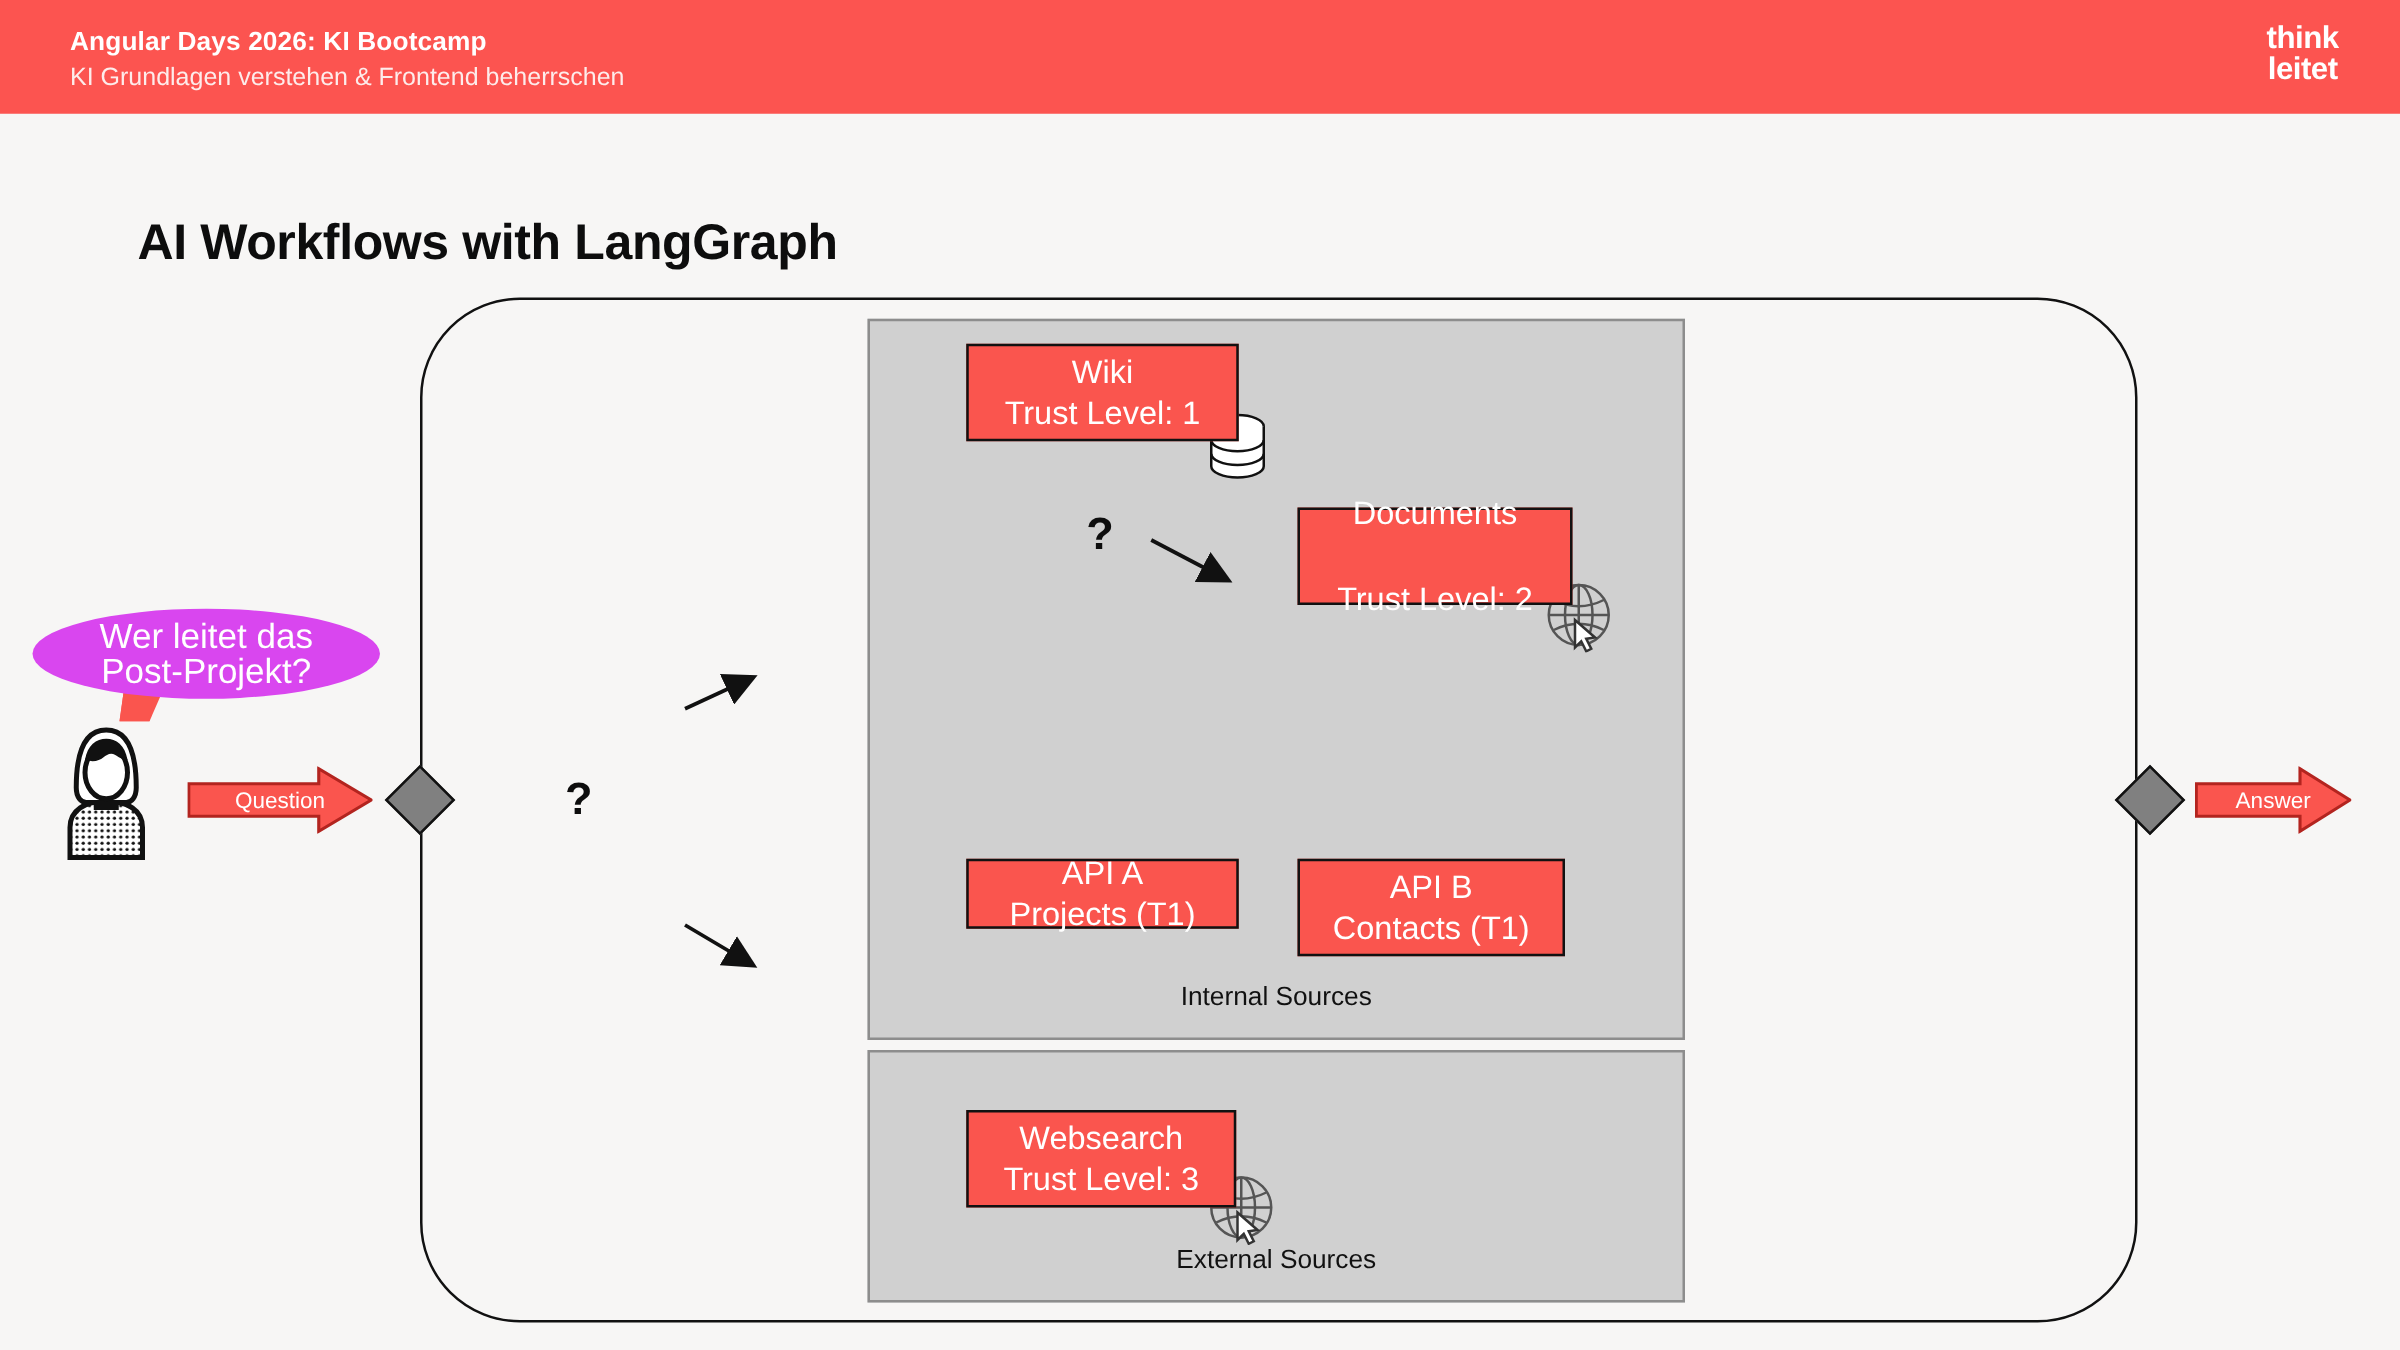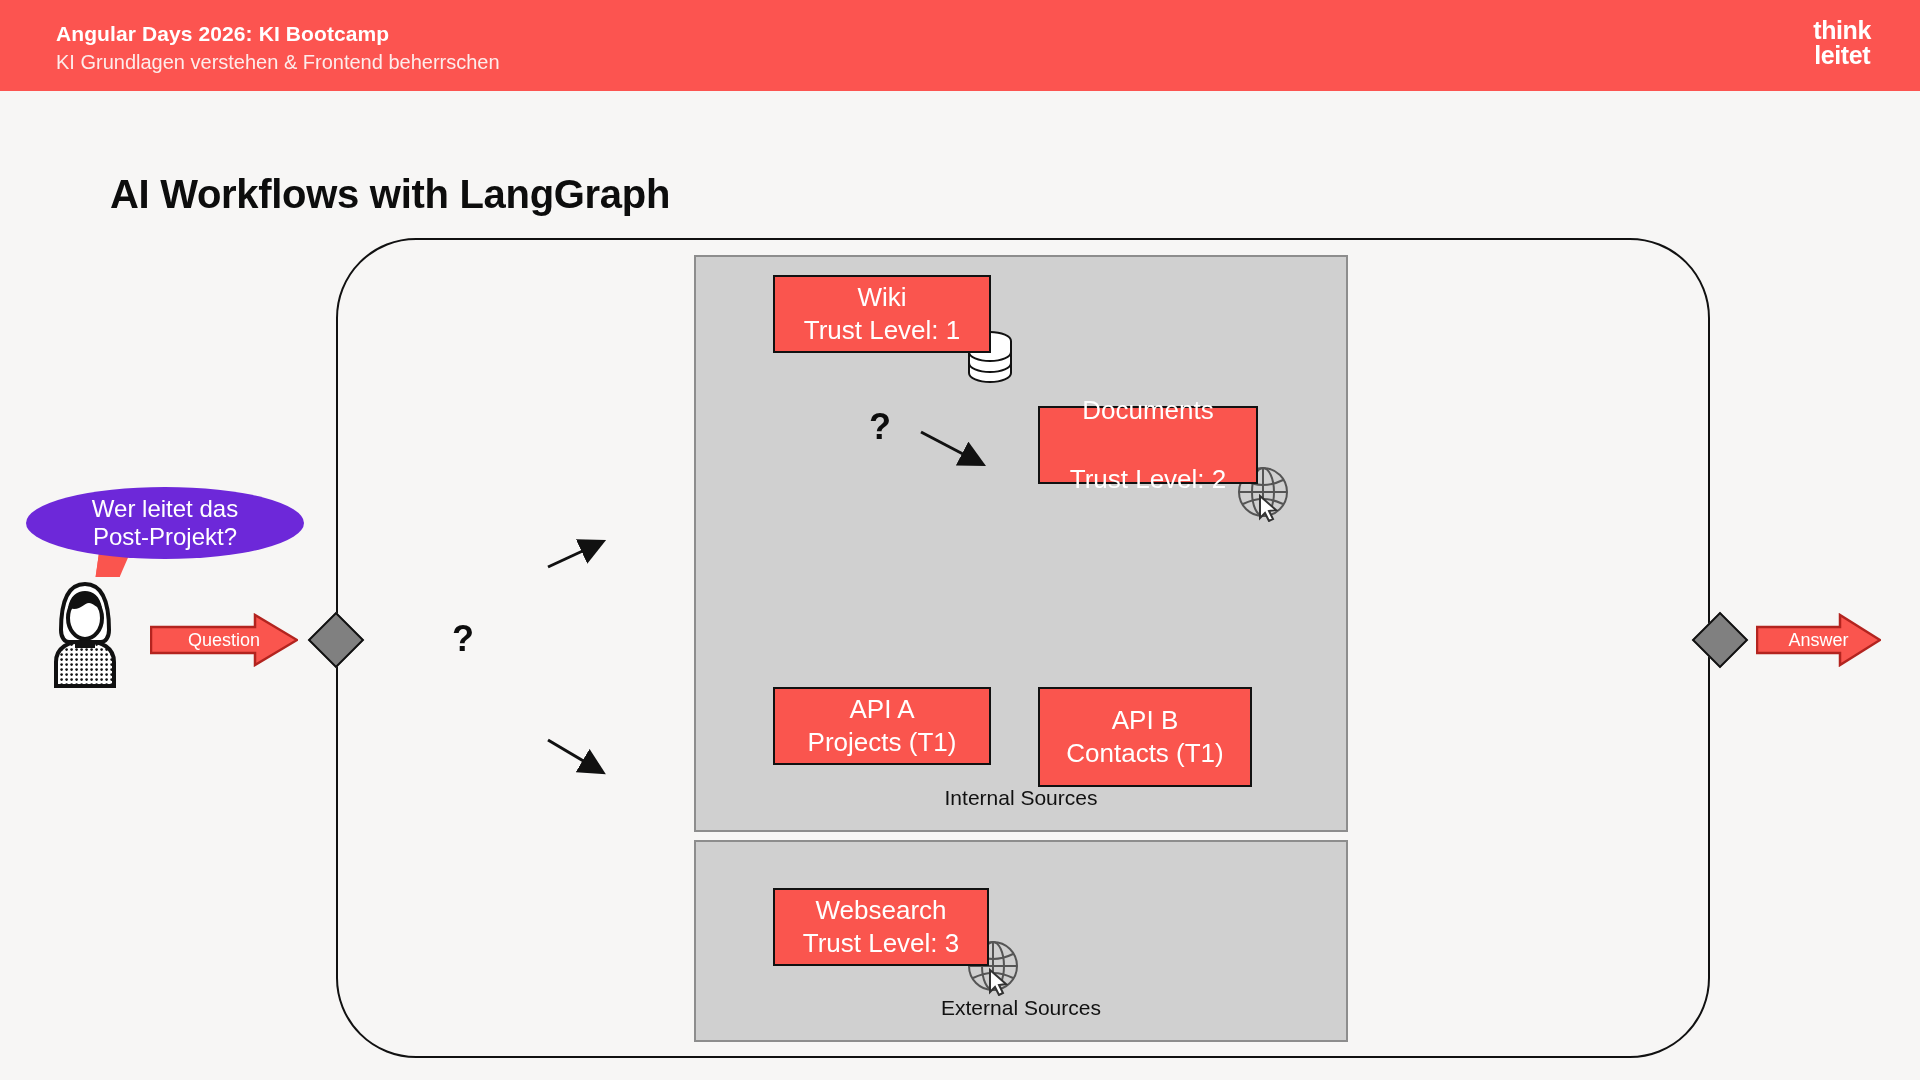--- a/index.html
+++ b/index.html
@@ -121,44 +121,44 @@
     display: flex;
     flex-direction: column;
     align-items: center;
     justify-content: center;
     font-size: 26px;
     line-height: 33px;
     z-index: 3;
   }
   #node-wiki      { left: 773px; top: 275px;  width: 218px; height: 78px; }
   #node-documents { left: 1038px; top: 406px; width: 220px; height: 78px; gap: 36px; }
-  #node-api-a     { left: 773px; top: 687px;  width: 218px; height: 78px; }
-  #node-api-b     { left: 1038px; top: 687px; width: 214px; height: 100px; }
+  #node-api-a     { left: 773px; top: 687px;  width: 218px; height: 56px; }
+  #node-api-b     { left: 1038px; top: 687px; width: 214px; height: 78px; }
   #node-websearch { left: 773px; top: 888px;  width: 216px; height: 78px; }
 
   
   .node-icon {
     position: absolute;
     z-index: 2;
   }
   #icon-db        { left: 966px;  top: 330px; }
   #icon-globe-doc { left: 1236px; top: 466px; }
   #icon-globe-web { left: 966px;  top: 940px; }
 
   
   .speech-bubble {
     position: absolute;
     left: 26px;
     top: 487px;
     width: 278px;
     height: 72px;
-    background: #6d28d9;
+    background: #d946ef;
     border-radius: 50% / 50%;
     color: #ffffff;
-    font-size: 24px;
+    font-size: 28px;
     line-height: 28px;
     display: flex;
     flex-direction: column;
     align-items: center;
     justify-content: center;
     text-align: center;
     z-index: 4;
   }
   .speech-tail {
     position: absolute;

